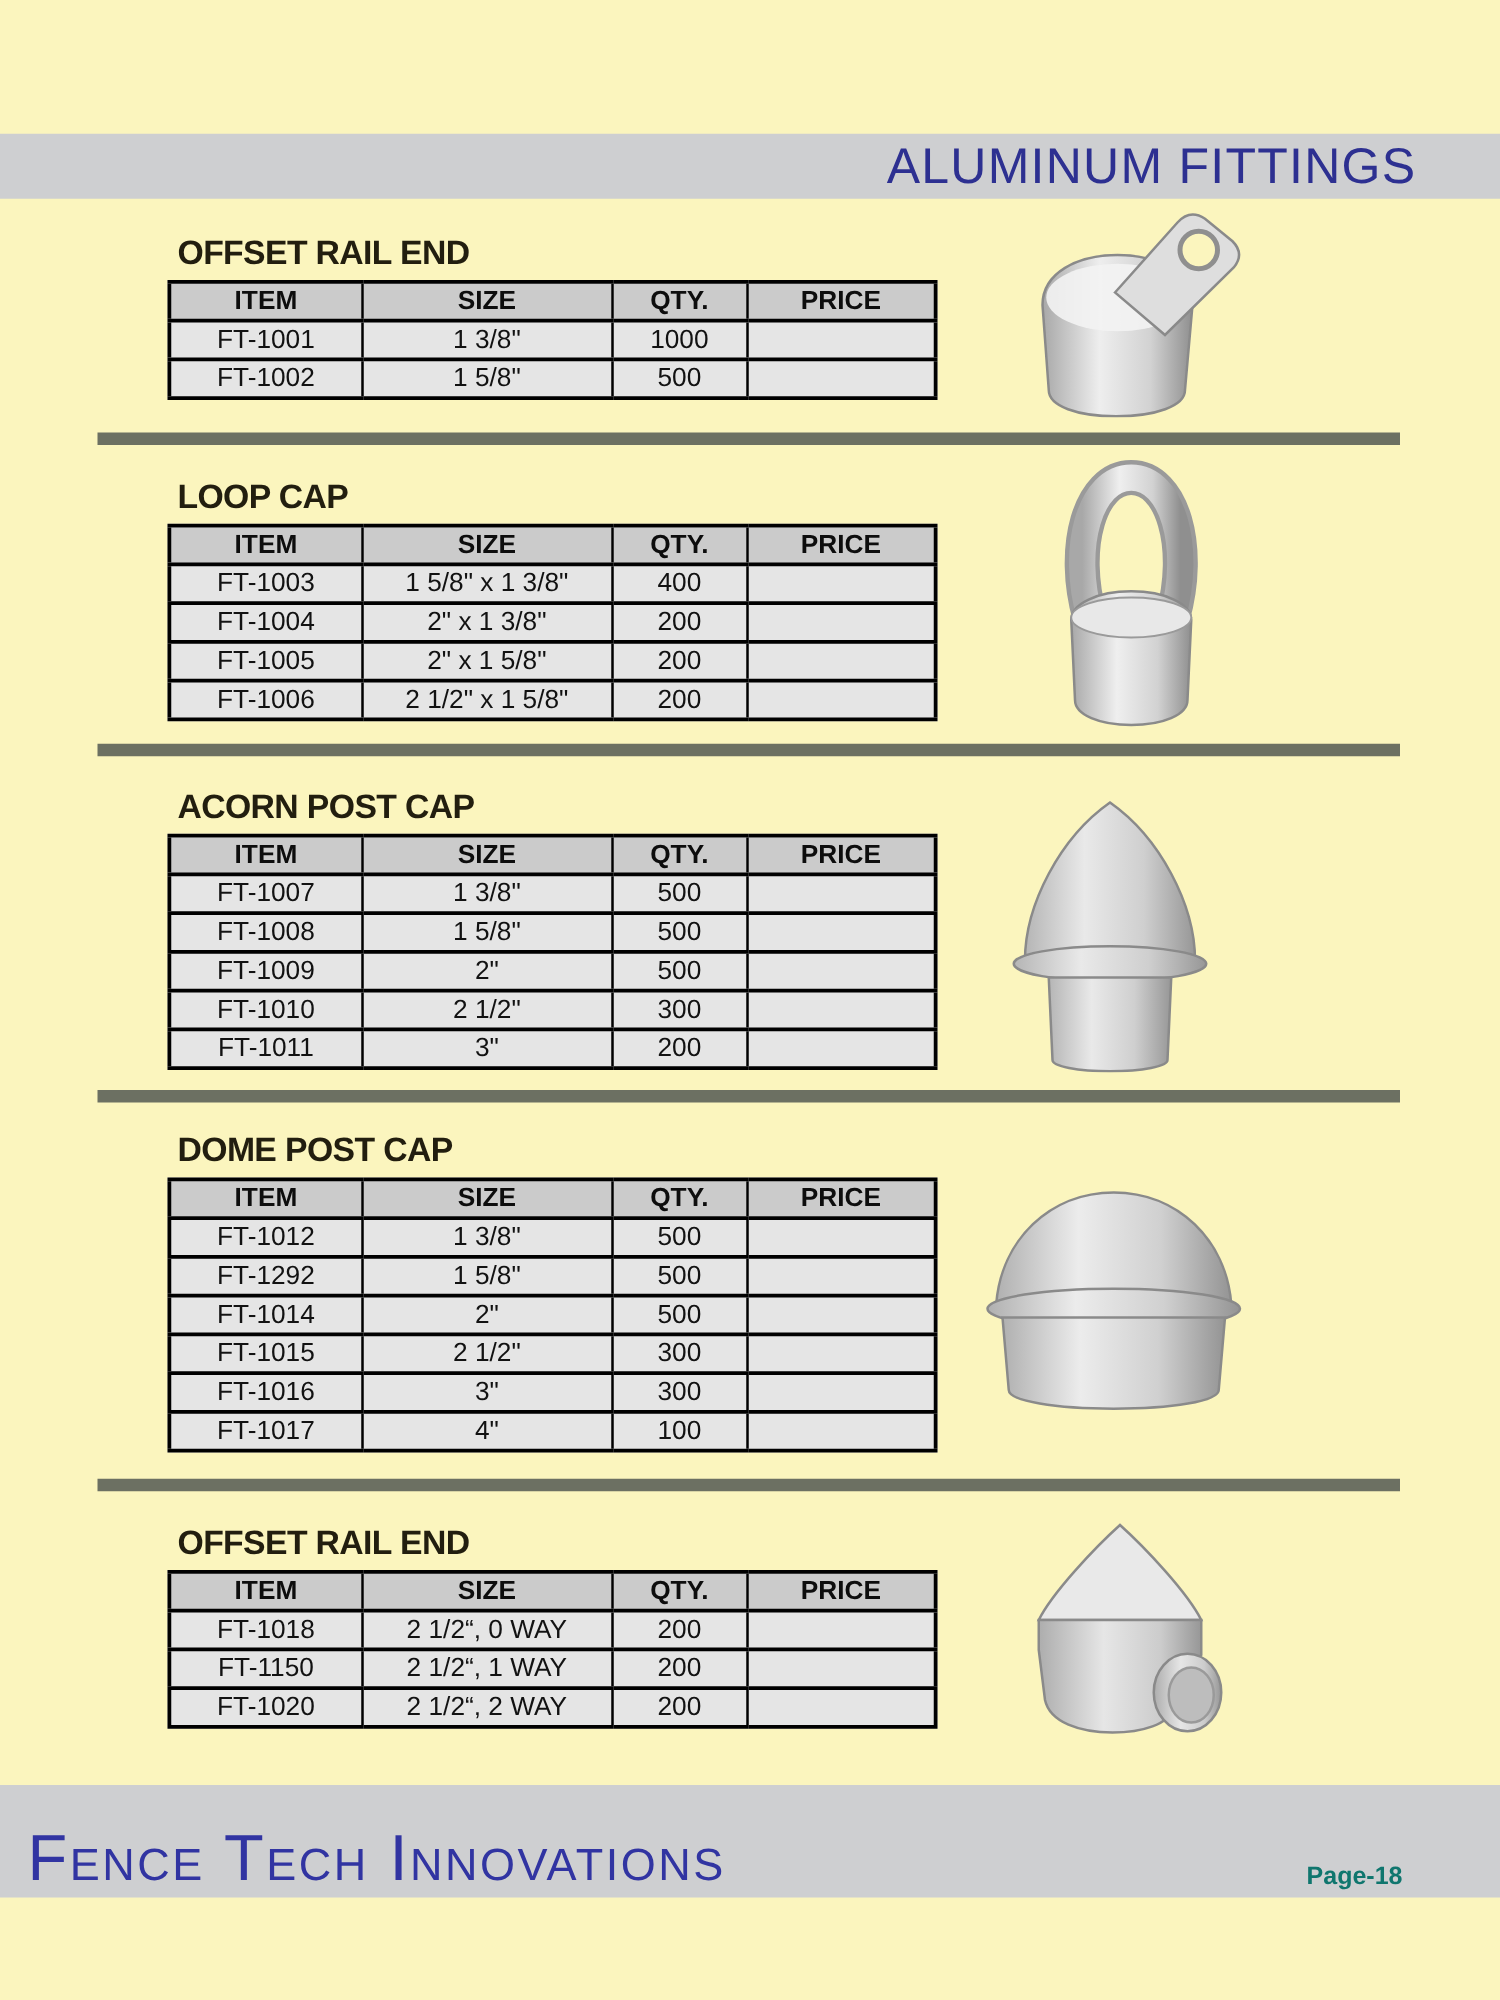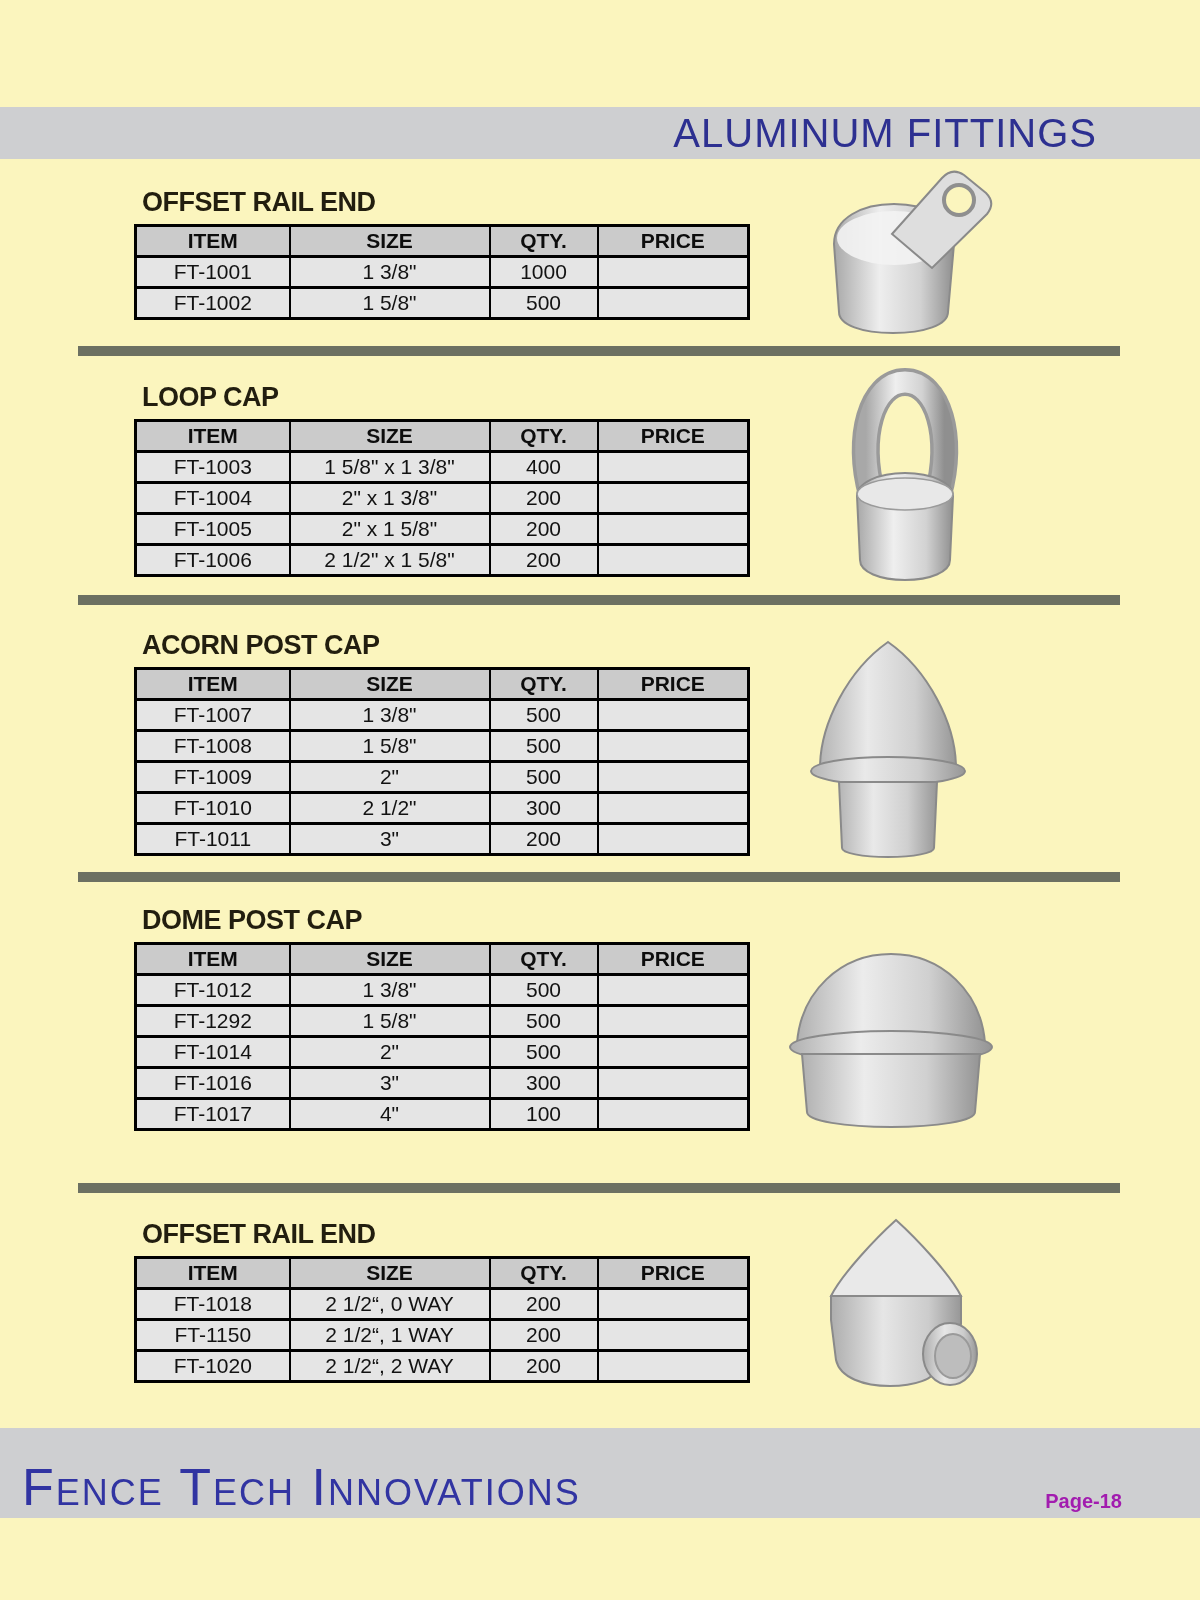--- a/index.html
+++ b/index.html
@@ -18,21 +18,21 @@
     font-family:"Liberation Sans","DejaVu Sans",sans-serif;
     background:var(--page-background);
   }
   .page{position:relative;width:1200px;height:1600px;overflow:hidden;background:var(--page-background);}
 
   
   .header-band{
     position:absolute;left:0;top:107px;width:1200px;height:52px;
     background:var(--band-gray);
     display:flex;align-items:center;justify-content:flex-end;
-    box-sizing:border-box;padding-right:103px;
+    box-sizing:border-box;padding-right:67px;
   }
   .header-title{
     color:var(--header-blue);
     font-size:40px;font-weight:400;letter-spacing:1px;white-space:nowrap;
   }
 
   
   .product-section{position:absolute;left:104px;width:613px;margin-left:30px;}
   .section-title{
     margin:0 0 5px 8px;height:33px;line-height:33px;
@@ -74,21 +74,21 @@
     background:var(--band-gray);
   }
   .brand{
     position:absolute;left:22px;top:1457px;
     font-size:52px;font-weight:normal;letter-spacing:2px;
     font-variant:small-caps;
     color:var(--brand-blue);white-space:nowrap;
   }
   .page-number{
     position:absolute;right:78px;top:1490px;
-    font-size:20px;font-weight:bold;color:#a21caf;text-align:right;
+    font-size:20px;font-weight:bold;color:#0f766e;text-align:right;
   }
 </style>
 </head>
 <body>
 
 <div class="page">
 
   <div class="header-band">
     <span class="header-title">ALUMINUM FITTINGS</span>
   </div>
@@ -311,20 +311,26 @@
             <td>500</td>
             <td></td>
           </tr>
           <tr>
             <td>FT-1014</td>
             <td>2"</td>
             <td>500</td>
             <td></td>
           </tr>
           <tr>
+            <td>FT-1015</td>
+            <td>2 1/2"</td>
+            <td>300</td>
+            <td></td>
+          </tr>
+          <tr>
             <td>FT-1016</td>
             <td>3"</td>
             <td>300</td>
             <td></td>
           </tr>
           <tr>
             <td>FT-1017</td>
             <td>4"</td>
             <td>100</td>
             <td></td>

